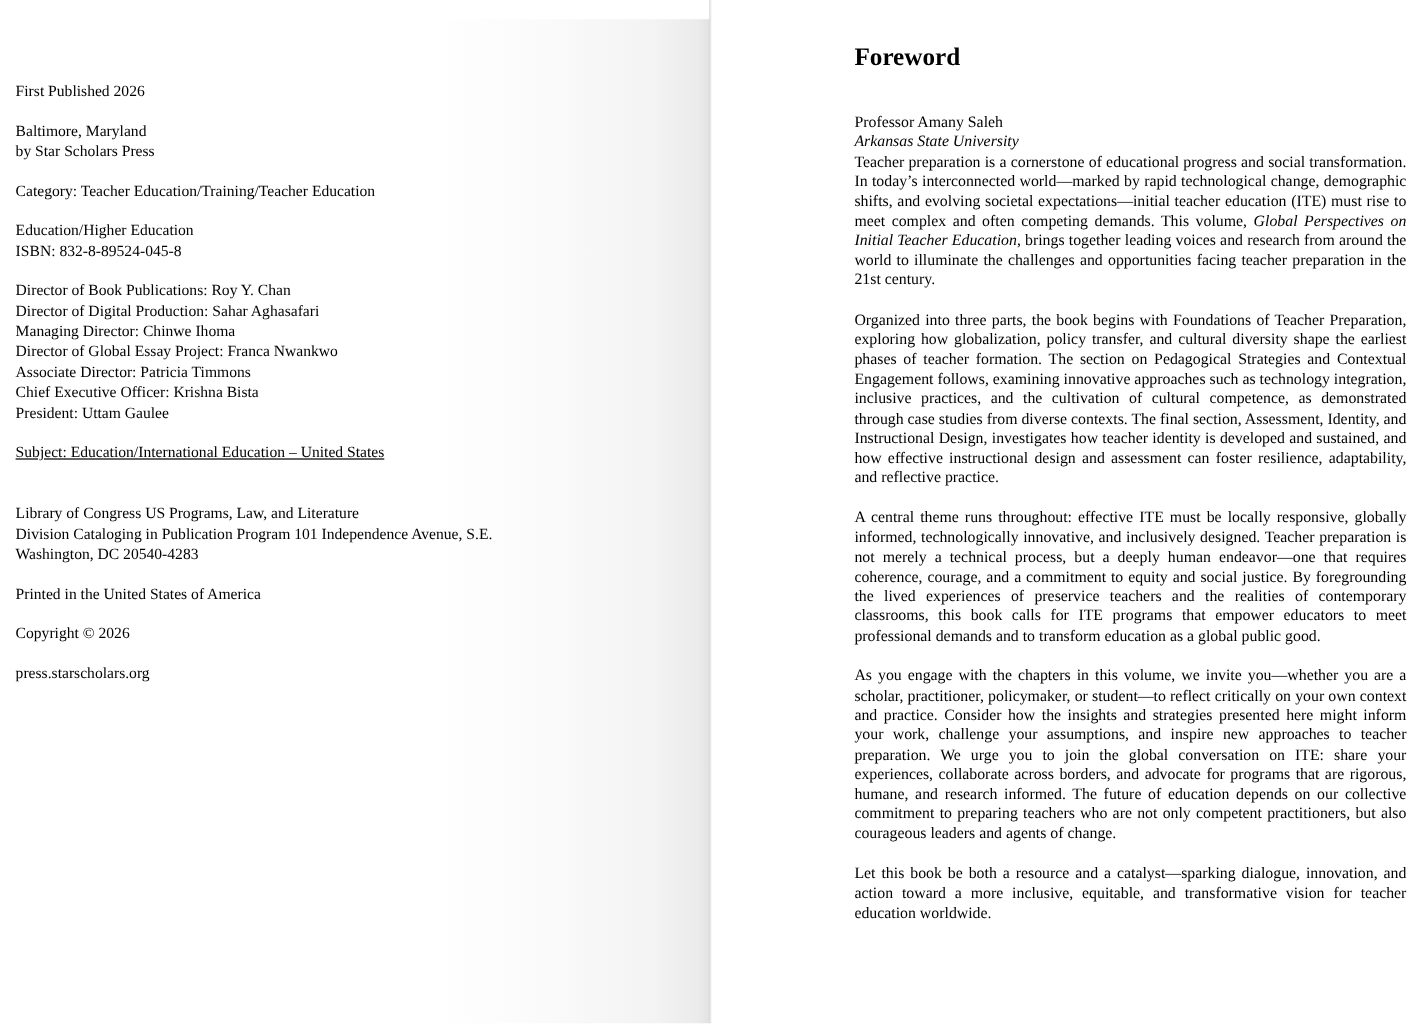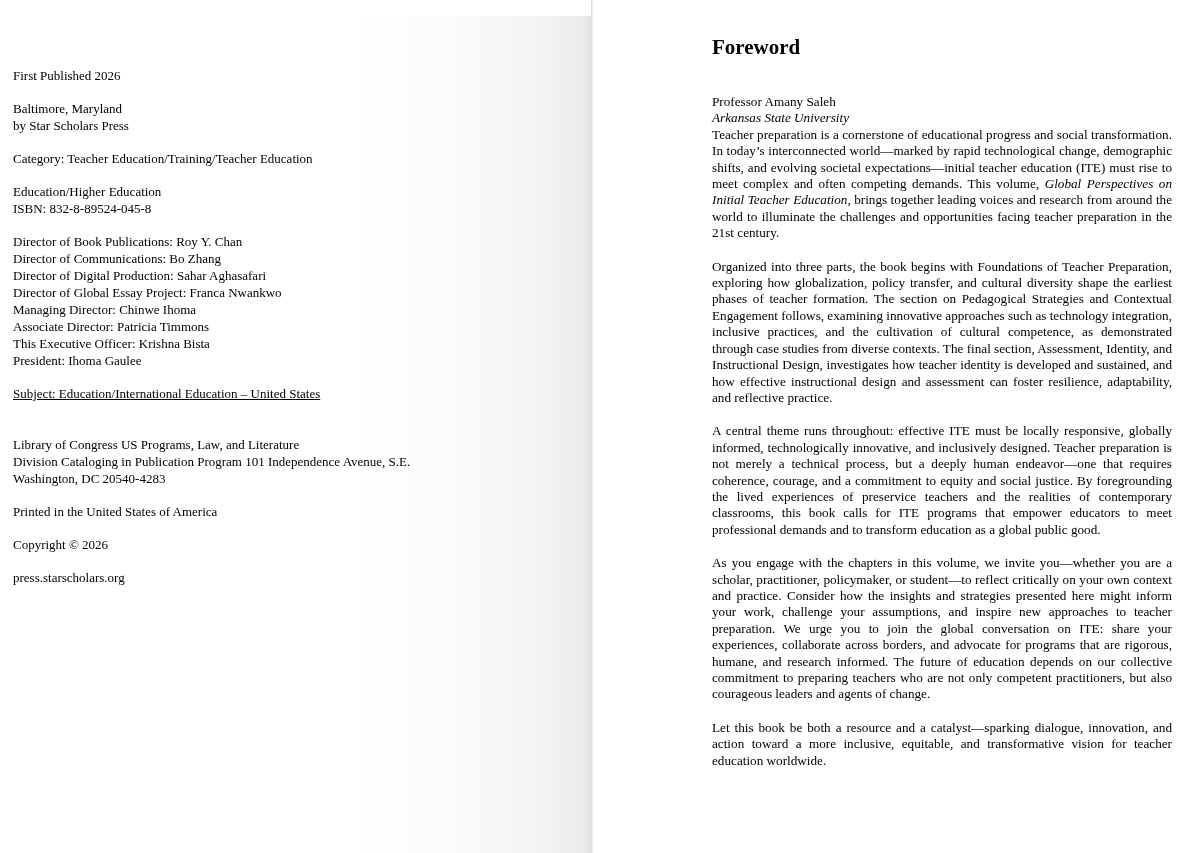--- a/index.html
+++ b/index.html
@@ -116,27 +116,26 @@
       <div class="line">Category: Teacher Education/Training/Teacher Education</div>
     </div>
 
     <div class="block">
       <div class="line">Education/Higher Education</div>
       <div class="line">ISBN: 832-8-89524-045-8</div>
     </div>
 
     <div class="block">
       <div class="line">Director of Book Publications: Roy Y. Chan</div>
-      <div class="line">Director of Communications: Bo Zhang</div>
       <div class="line">Director of Digital Production: Sahar Aghasafari</div>
+      <div class="line">Managing Director: Chinwe Ihoma</div>
       <div class="line">Director of Global Essay Project: Franca Nwankwo</div>
-      <div class="line">Managing Director: Chinwe Ihoma</div>
       <div class="line">Associate Director: Patricia Timmons</div>
-      <div class="line">This Executive Officer: Krishna Bista</div>
-      <div class="line">President: Ihoma Gaulee</div>
+      <div class="line">Chief Executive Officer: Krishna Bista</div>
+      <div class="line">President: Uttam Gaulee</div>
     </div>
 
     <div class="block gap-large">
       <div class="line">Subject: Education/International Education – United States</div>
     </div>
 
     <div class="block">
       <div class="line">Library of Congress US Programs, Law, and Literature</div>
       <div class="line">Division Cataloging in Publication Program 101 Independence Avenue, S.E.</div>
       <div class="line">Washington, DC 20540-4283</div>

